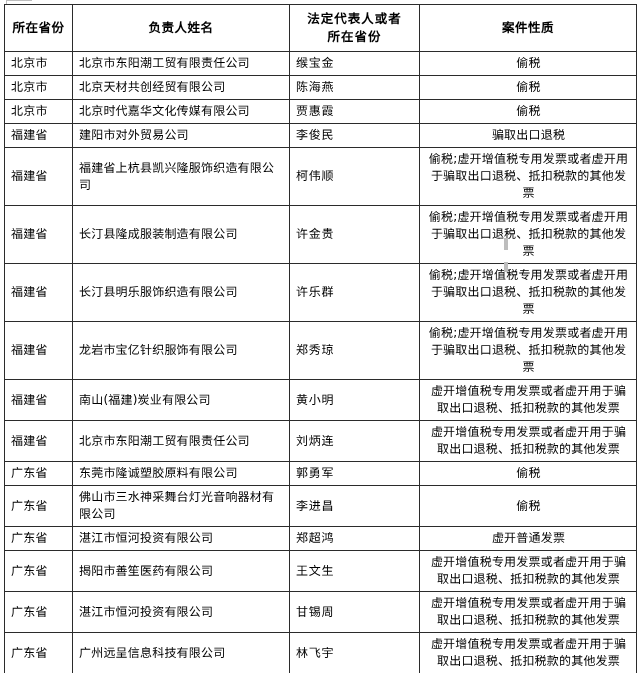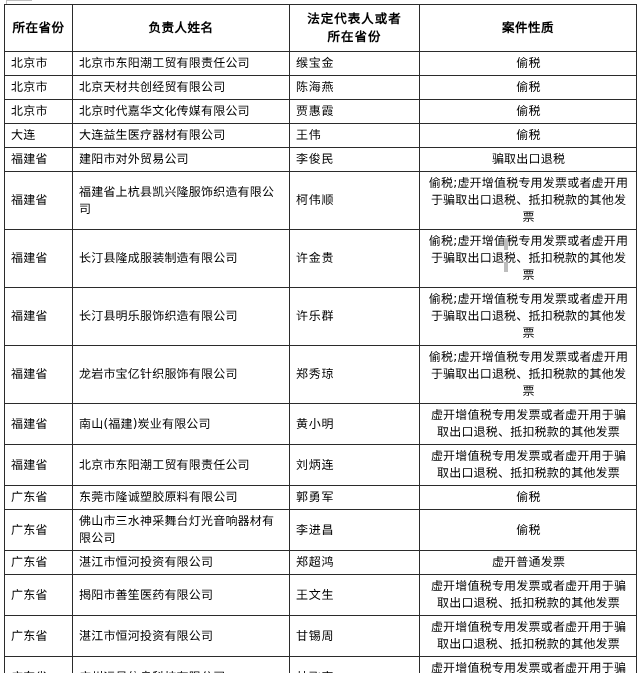--- a/index.html
+++ b/index.html
@@ -117,26 +117,20 @@
           <td class="cell-rep">陈海燕</td>
           <td class="cell-nature">偷税</td>
         </tr>
         <tr>
           <td class="cell-province">北京市</td>
           <td class="cell-taxpayer">北京时代嘉华文化传媒有限公司</td>
           <td class="cell-rep">贾惠霞</td>
           <td class="cell-nature">偷税</td>
         </tr>
         <tr>
-          <td class="cell-province">大连</td>
-          <td class="cell-taxpayer">大连益生医疗器材有限公司</td>
-          <td class="cell-rep">王伟</td>
-          <td class="cell-nature">偷税</td>
-        </tr>
-        <tr>
           <td class="cell-province">福建省</td>
           <td class="cell-taxpayer">建阳市对外贸易公司</td>
           <td class="cell-rep">李俊民</td>
           <td class="cell-nature">骗取出口退税</td>
         </tr>
         <tr>
           <td class="cell-province">福建省</td>
           <td class="cell-taxpayer">福建省上杭县凯兴隆服饰织造有限公司</td>
           <td class="cell-rep">柯伟顺</td>
           <td class="cell-nature">偷税;虚开增值税专用发票或者虚开用于骗取出口退税、抵扣税款的其他发票</td>

